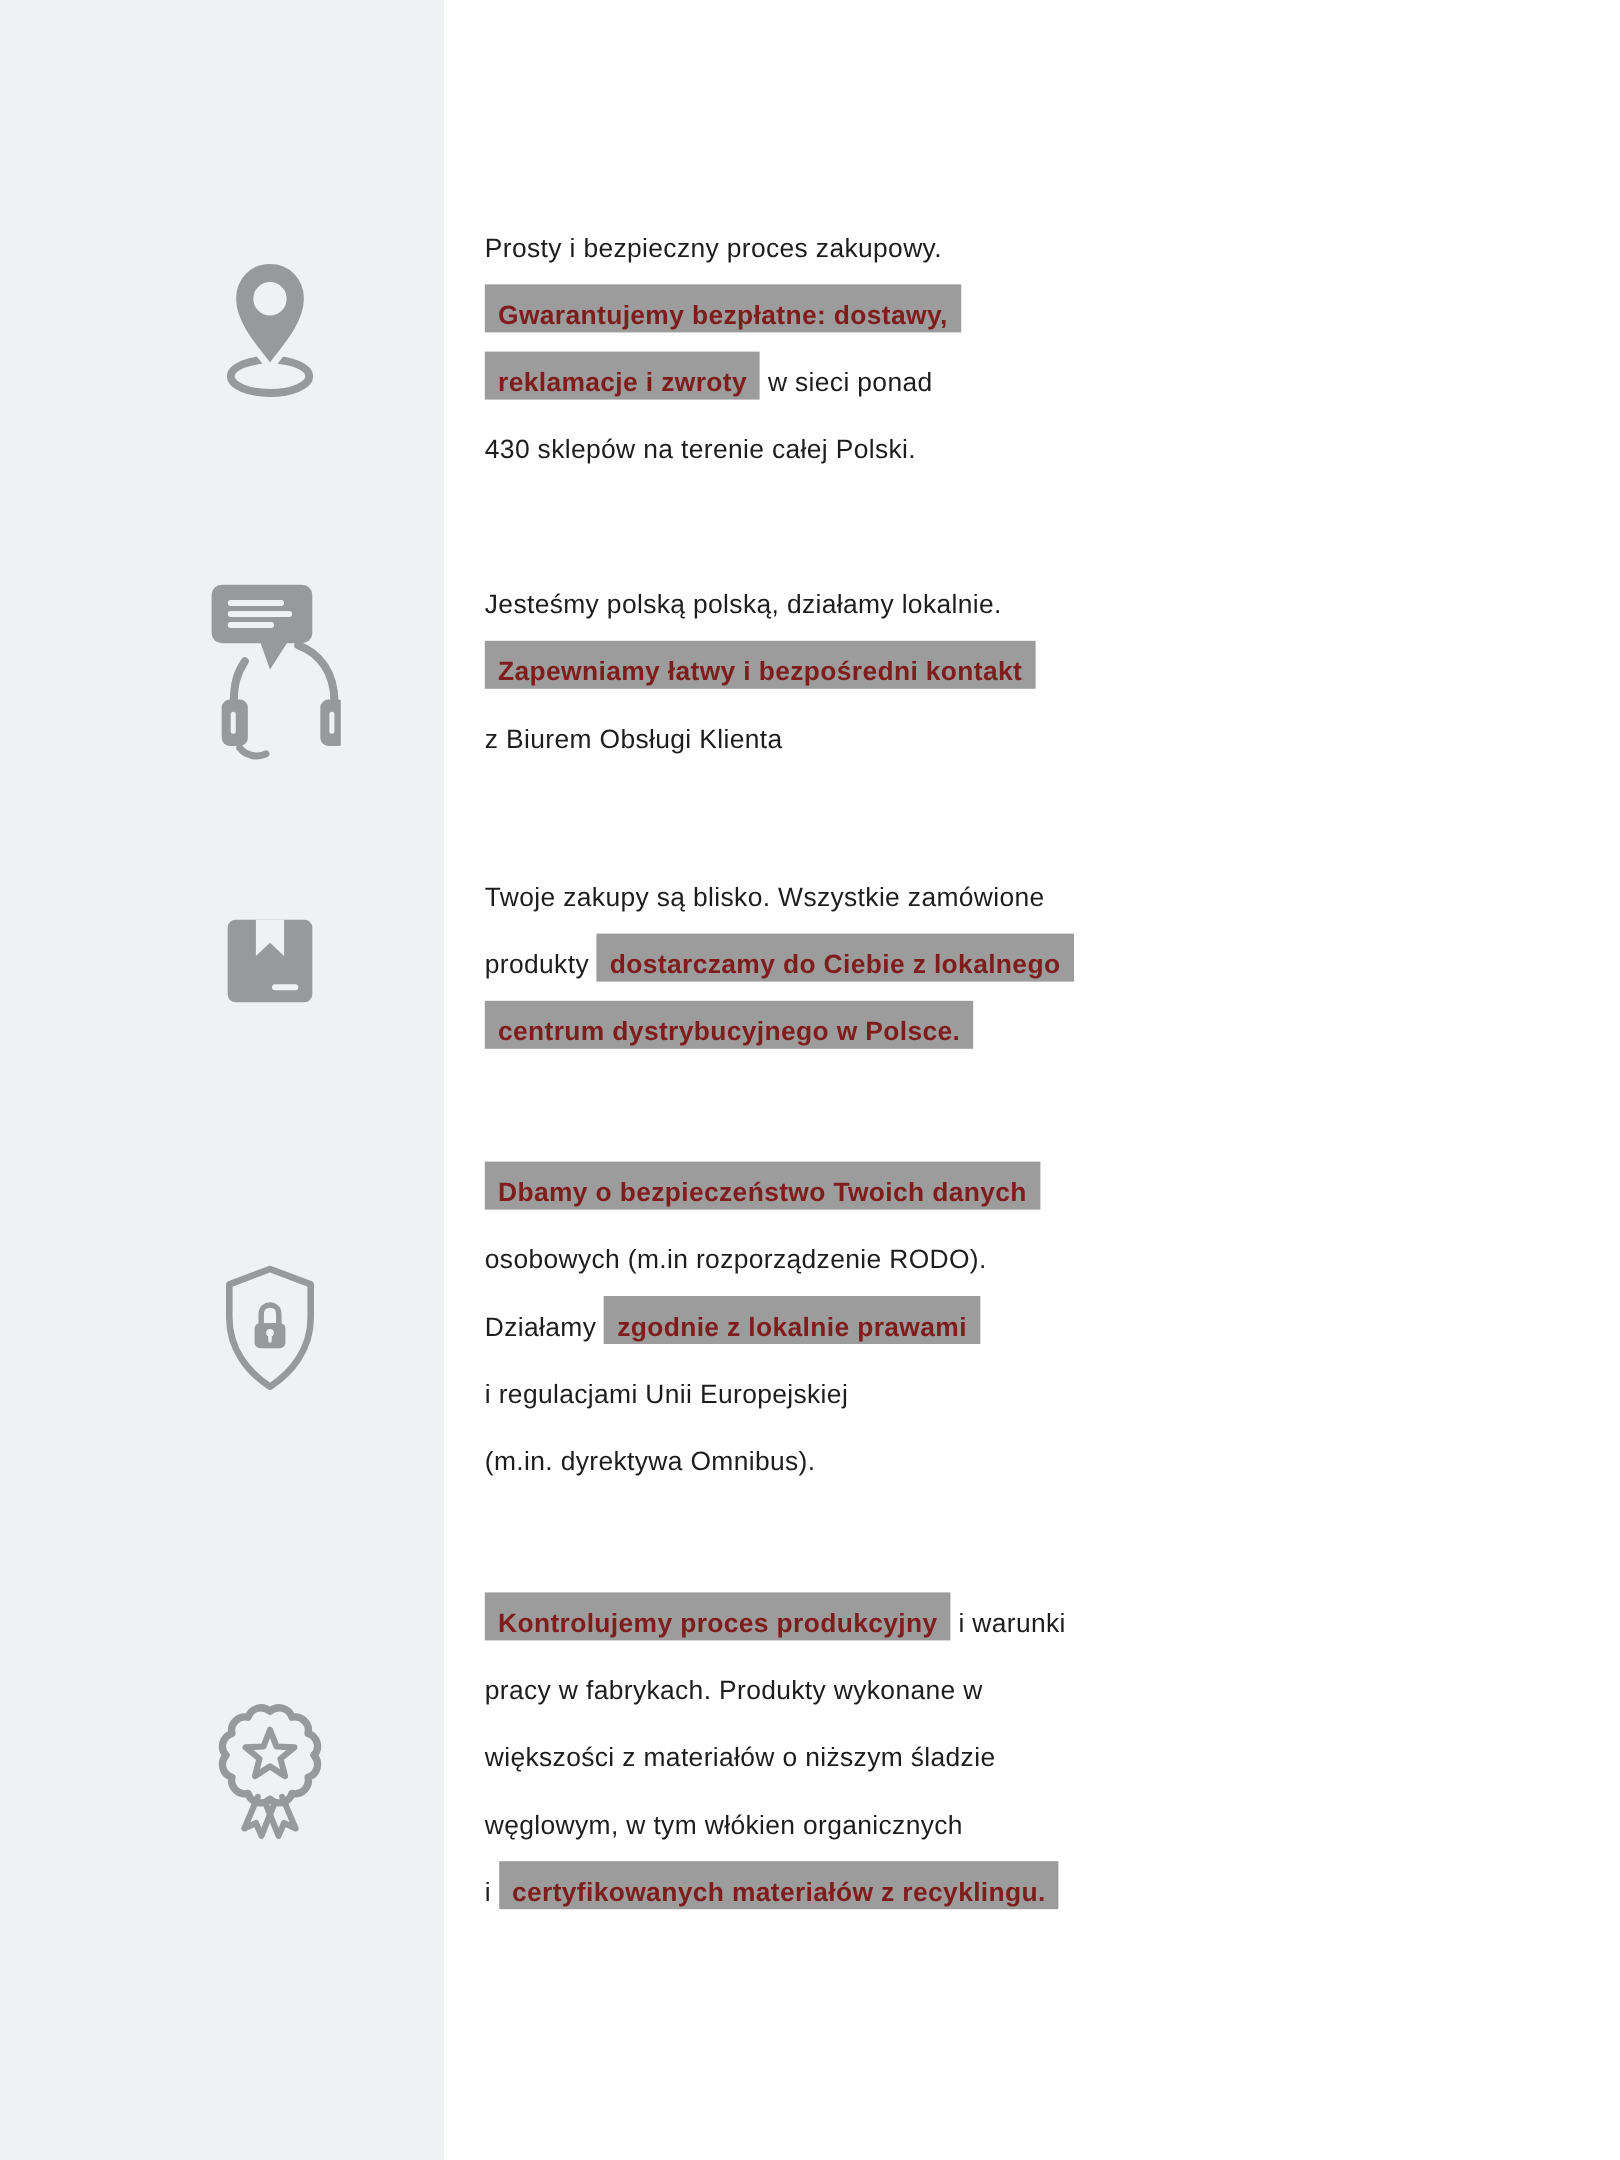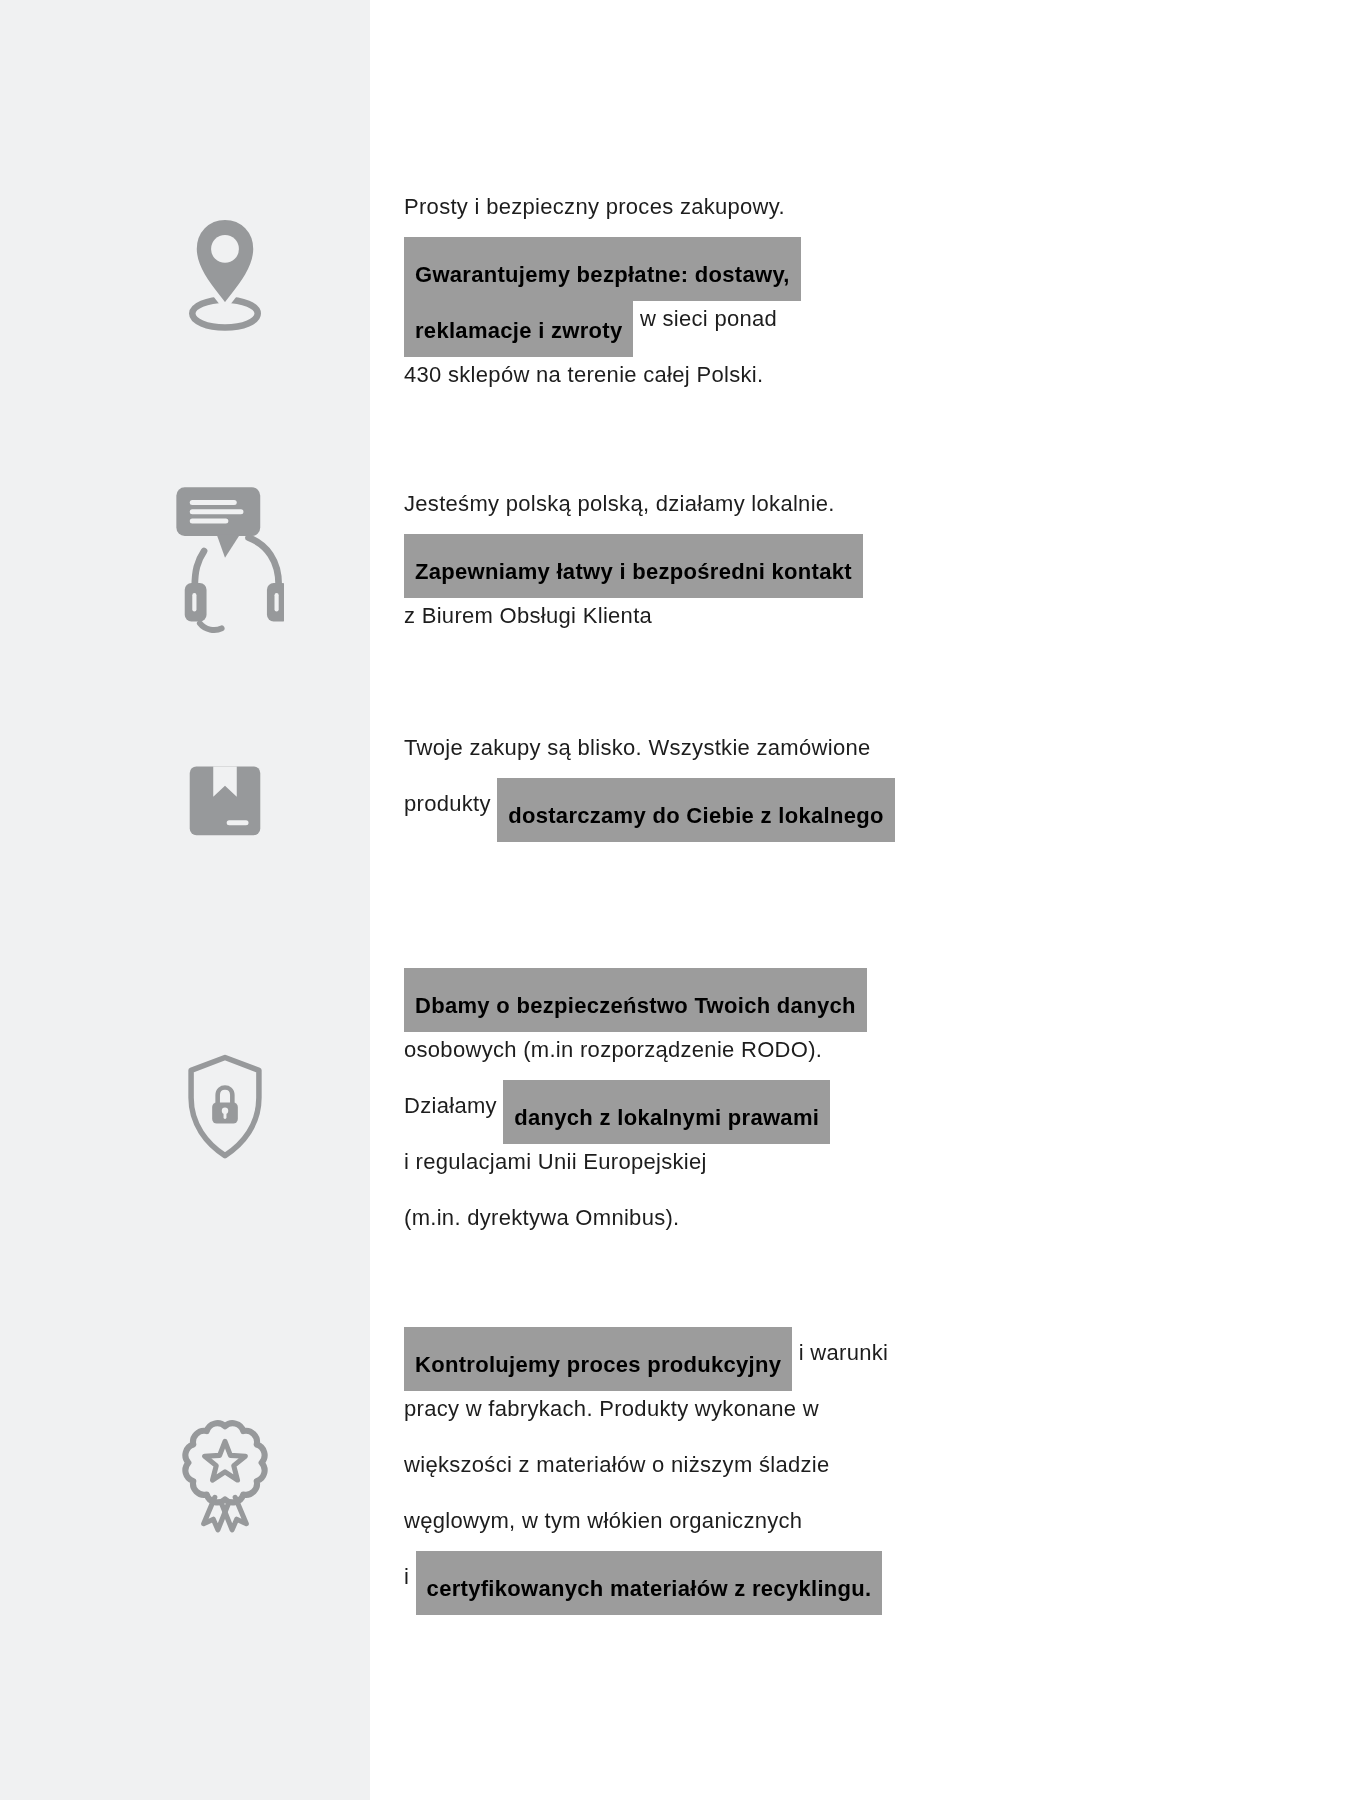--- a/index.html
+++ b/index.html
@@ -24,23 +24,23 @@
     white-space: pre;
     font-size: 22px;
     line-height: 52px;
     letter-spacing: 0.3px;
     color: #1d1d1d;
   }
   .seg { display: inline-block; vertical-align: top; }
   .seg-plain { line-height: 52px; height: 52px; }
   .seg-hl {
     background: #9c9c9c;
-    color: #000000;
+    color: #7f1d1d;
     font-weight: 700;
-    padding: 12px 11px;
+    padding: 0 11px;
     height: 40px;
     line-height: 52px;
   }
 </style>
 </head>
 <body>
 
 <div class="page">
 
   <div class="sidebar">
@@ -98,25 +98,26 @@
       <div class="line"><span class="seg seg-plain">430 sklepów na terenie całej Polski.</span></div>
     </div>
   <div class="section" style="top:478px;">
       <div class="line"><span class="seg seg-plain">Jesteśmy polską polską, działamy lokalnie.</span></div>
       <div class="line"><span class="seg seg-hl">Zapewniamy łatwy i bezpośredni kontakt</span></div>
       <div class="line"><span class="seg seg-plain">z Biurem Obsługi Klienta</span></div>
     </div>
   <div class="section" style="top:722px;">
       <div class="line"><span class="seg seg-plain">Twoje zakupy są blisko. Wszystkie zamówione</span></div>
       <div class="line"><span class="seg seg-plain">produkty </span><span class="seg seg-hl">dostarczamy do Ciebie z lokalnego</span></div>
+      <div class="line"><span class="seg seg-hl">centrum dystrybucyjnego w Polsce.</span></div>
     </div>
   <div class="section" style="top:968px;">
       <div class="line"><span class="seg seg-hl">Dbamy o bezpieczeństwo Twoich danych</span></div>
       <div class="line"><span class="seg seg-plain">osobowych (m.in rozporządzenie RODO).</span></div>
-      <div class="line"><span class="seg seg-plain">Działamy </span><span class="seg seg-hl">danych z lokalnymi prawami</span></div>
+      <div class="line"><span class="seg seg-plain">Działamy </span><span class="seg seg-hl">zgodnie z lokalnie prawami</span></div>
       <div class="line"><span class="seg seg-plain">i regulacjami Unii Europejskiej</span></div>
       <div class="line"><span class="seg seg-plain">(m.in. dyrektywa Omnibus).</span></div>
     </div>
   <div class="section" style="top:1327px;">
       <div class="line"><span class="seg seg-hl">Kontrolujemy proces produkcyjny</span><span class="seg seg-plain"> i warunki</span></div>
       <div class="line"><span class="seg seg-plain">pracy w fabrykach. Produkty wykonane w</span></div>
       <div class="line"><span class="seg seg-plain">większości z materiałów o niższym śladzie</span></div>
       <div class="line"><span class="seg seg-plain">węglowym, w tym włókien organicznych</span></div>
       <div class="line"><span class="seg seg-plain">i </span><span class="seg seg-hl">certyfikowanych materiałów z recyklingu.</span></div>
     </div>

